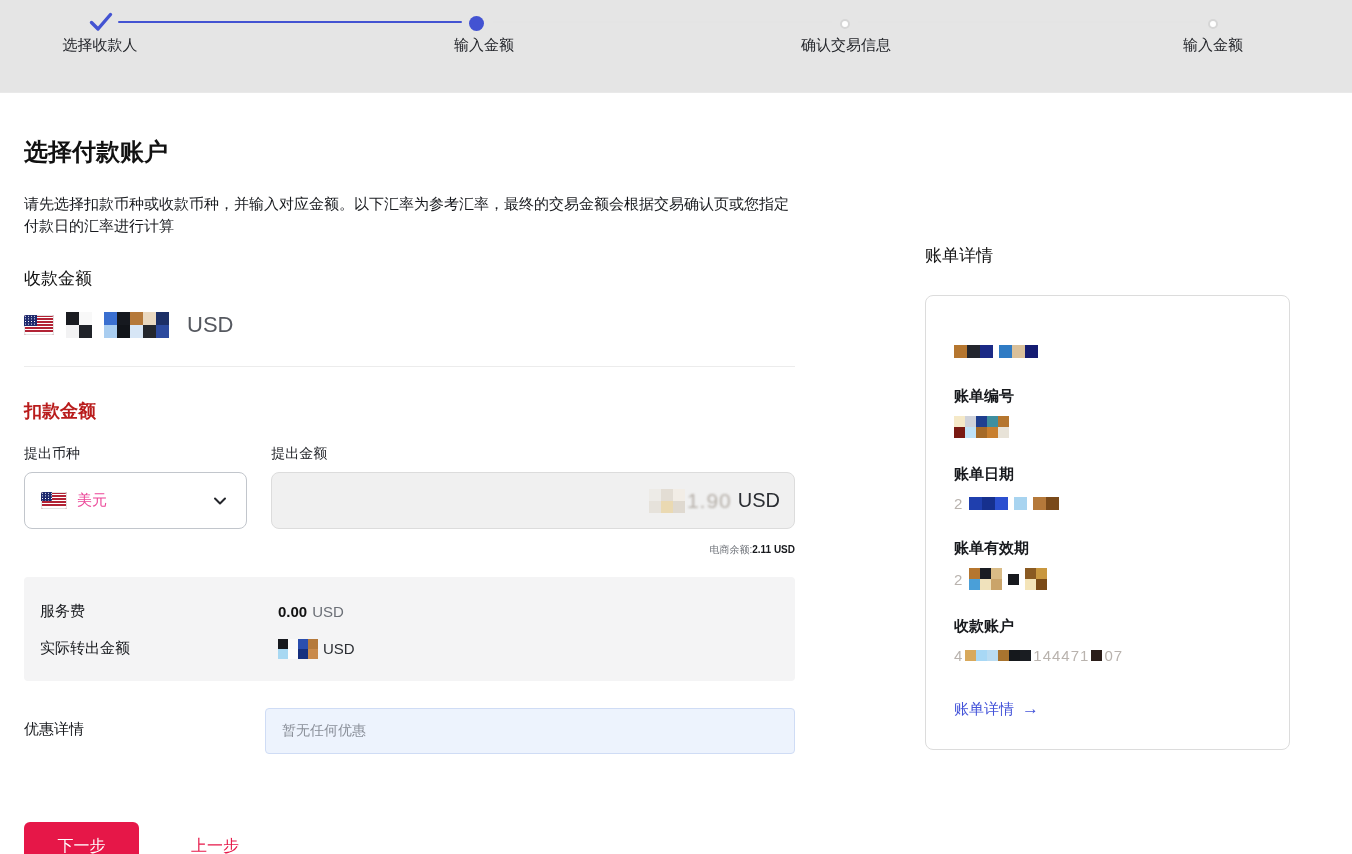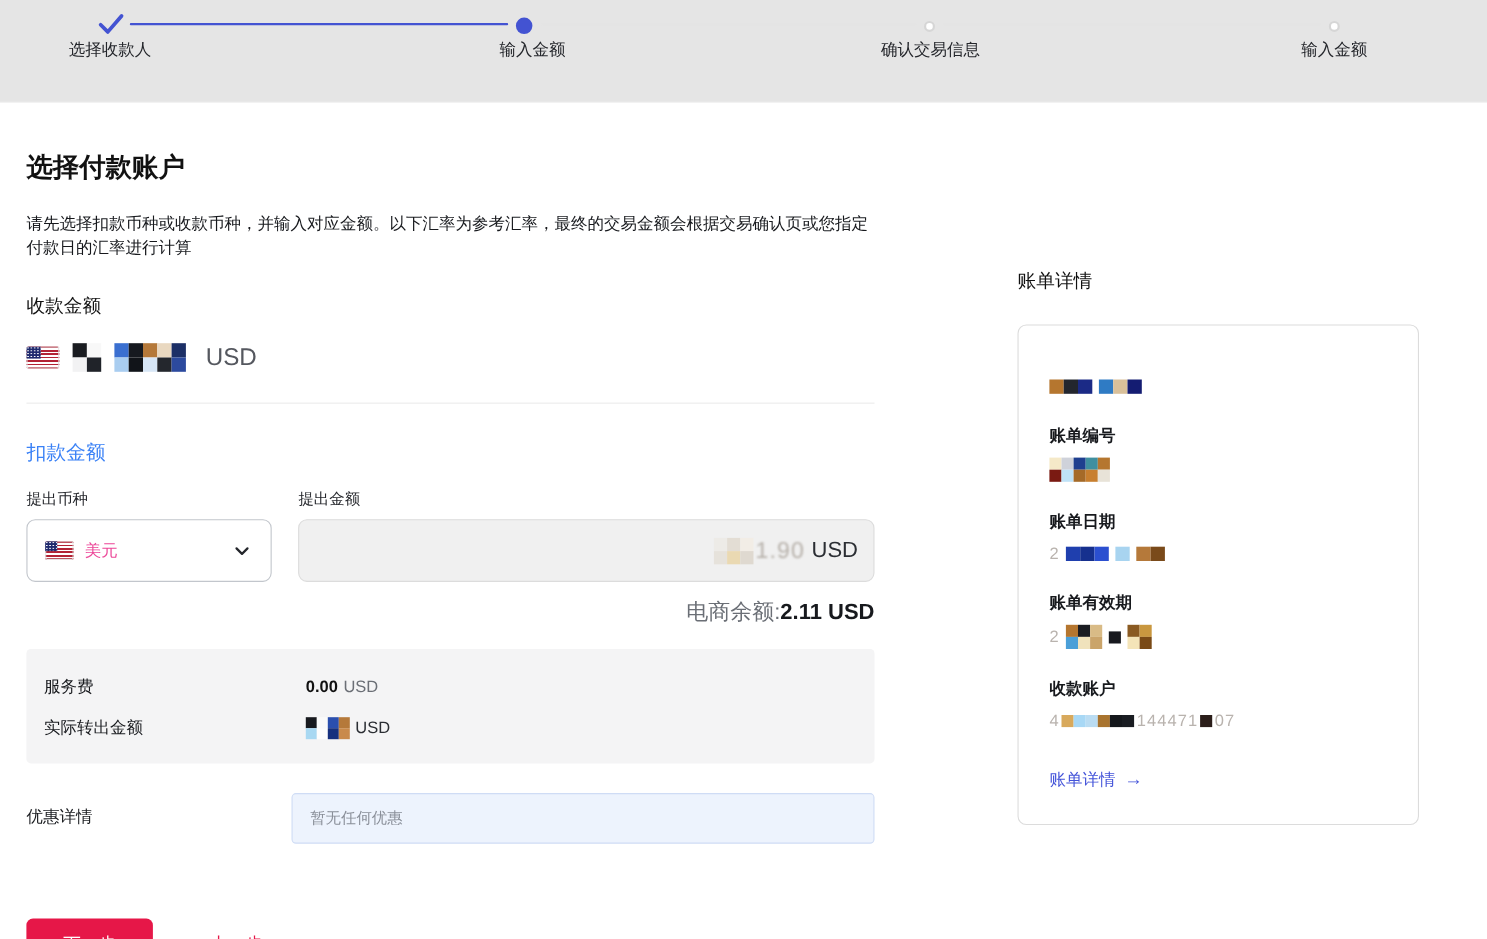--- a/index.html
+++ b/index.html
@@ -31,36 +31,36 @@
 
   h1.page-title { margin-top:43px; font-size:24px; font-weight:700; color:#111; }
   p.page-subtitle { margin-top:25px; font-size:15px; line-height:22px; color:#17191d; }
 
   .section-title { margin-top:30px; font-size:17px; font-weight:400; color:#111; }
   .amount-row { margin-top:20px; display:flex; align-items:center; gap:12px; height:30px; }
   .usd-big { font-size:22px; color:#55585f; margin-left:6px; }
 
   .divider { margin-top:26px; border:none; border-top:1px solid #ececec; width:771px; }
 
-  .deduct-title { margin-top:32px; font-size:18px; font-weight:400; color:#3b82f6; }
+  .deduct-title { margin-top:32px; font-size:18px; font-weight:700; color:#b91c1c; }
   .field-row { display:flex; gap:24px; margin-top:22px; }
   .field-a { width:226px; } .field-b { width:530px; }
   .field-label { font-size:14px; color:#24262b; }
 
   .select-box { margin-top:9px; height:57px; border:1px solid #c2c6cc; border-radius:8px; background:#fff;
     display:flex; align-items:center; padding:0 16px; cursor:pointer; }
   .select-box .cur-name { font-size:15px; margin-left:10px; color:#ec4899; }
   .select-box .chev { margin-left:auto; display:flex; }
 
   .amount-input { margin-top:9px; height:57px; border:1px solid #dcdcdc; border-radius:8px; background:#f0f0f0;
     display:flex; align-items:center; justify-content:flex-end; padding:0 14px; }
   .ghost { color:#b6b0a9; filter:blur(1px); font-size:21px; letter-spacing:1px; margin:0 2px; }
   .usd-input { font-size:20px; color:#2b2e33; font-weight:500; margin-left:4px; }
 
-  .balance-line { margin-top:14px; text-align:right; font-size:20px; }
+  .balance-line { margin-top:14px; text-align:right; font-size:10px; }
   .balance-label { color:#6b6f76; }
   .balance-value { color:#17191d; font-weight:700; }
 
   .fee-panel { margin-top:20px; width:771px; background:#f4f4f5; border-radius:4px; padding:16px 16px 14px; }
   .fee-row { display:flex; align-items:center; height:37px; }
   .fee-label { width:238px; font-size:15px; color:#17191d; }
   .fee-strong { font-size:15px; font-weight:700; color:#111; }
   .fee-cur { font-size:15px; color:#6b6f76; margin-left:5px; }
   .fee-val { display:flex; align-items:center; }
 

